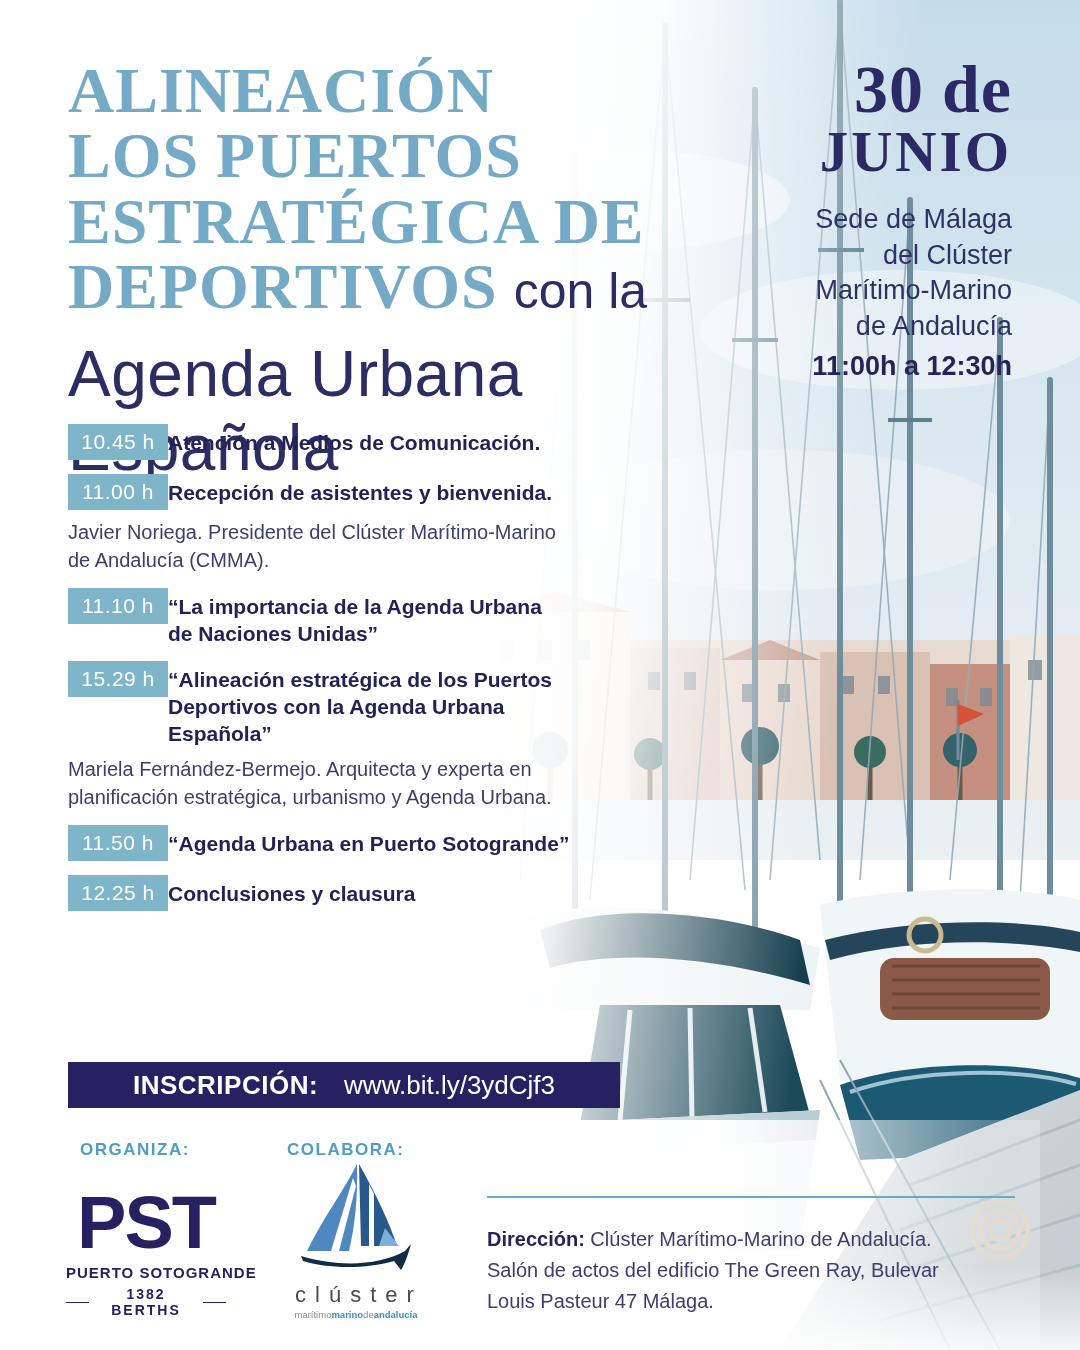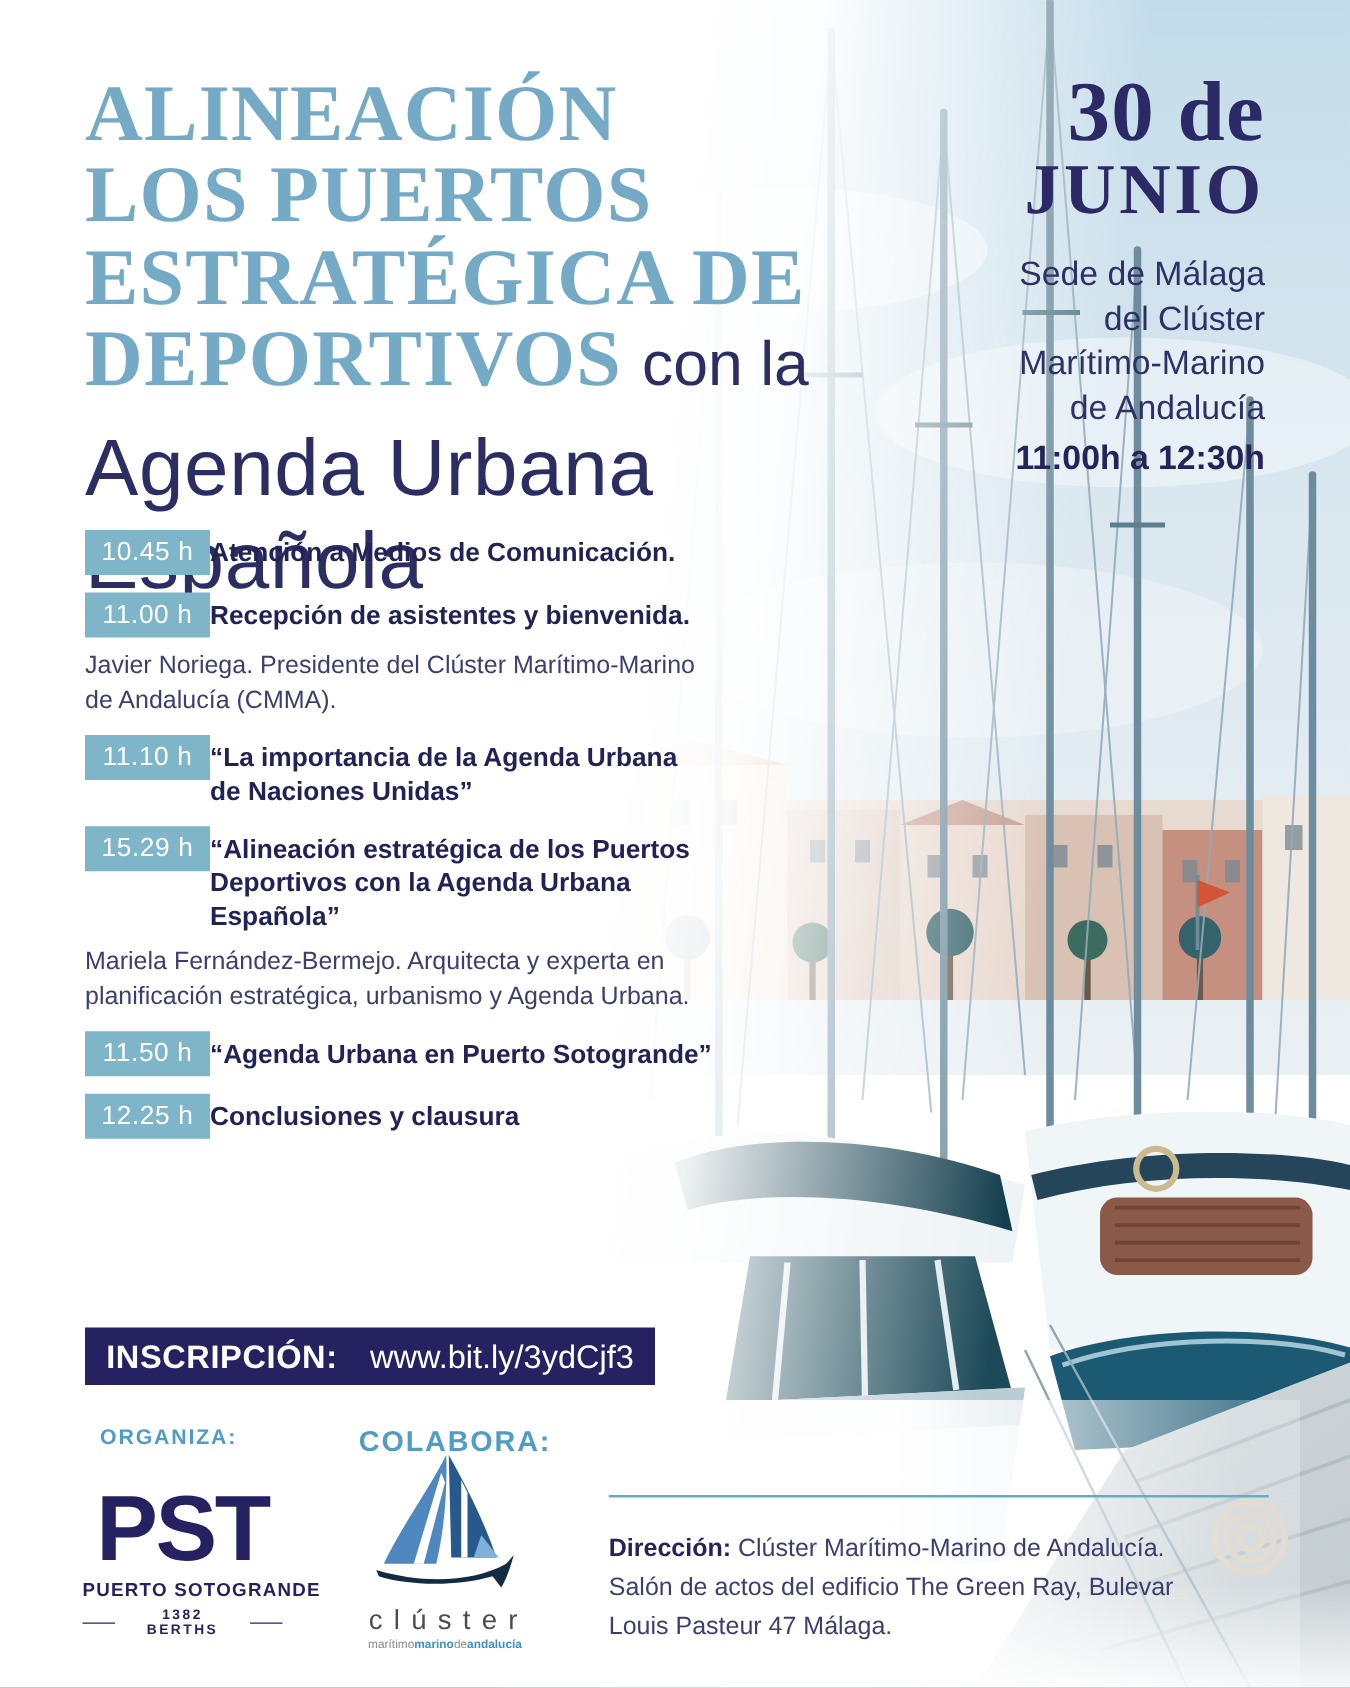--- a/index.html
+++ b/index.html
@@ -64,40 +64,40 @@
     font-size:21px;font-weight:700;color:#222256;line-height:27px;
     padding-top:5px;white-space:pre-line;
   }
   .item-desc{
     margin:8px 0 0 0;font-size:20px;line-height:28px;color:#3c3e6d;
     max-width:510px;white-space:pre-line;
   }
   .item-desc:empty{display:none;}
   
   .inscription{
-    position:absolute;left:68px;top:1062px;width:456px;height:46px;
+    position:absolute;left:68px;top:1062px;width:552px;height:46px;
     background:#262262;display:flex;align-items:center;justify-content:center;gap:26px;text-align:right;
   }
   .inscription .label{color:#ffffff;font-size:26px;font-weight:700;letter-spacing:0.5px;}
   .inscription .url{color:#ffffff;font-size:26px;font-weight:400;}
   
   .org-label{
     position:absolute;left:80px;top:1140px;font-size:17px;font-weight:700;
     letter-spacing:1.5px;color:#4f9dc4;
   }
   .colab-label{
-    position:absolute;left:287px;top:1140px;font-size:23px;font-weight:700;
+    position:absolute;left:287px;top:1140px;font-size:17px;font-weight:700;
     letter-spacing:1.5px;color:#4f9dc4;
   }
   .pst-logo{position:absolute;left:66px;top:1186px;width:160px;text-align:center;color:#262262;}
   .pst-acronym{font-size:74px;font-weight:700;letter-spacing:-2px;line-height:1;}
   .pst-name{font-size:15px;font-weight:700;letter-spacing:1px;margin-top:4px;white-space:nowrap;}
   .pst-tagline{
     margin-top:5px;display:flex;align-items:center;justify-content:center;gap:7px;
-    font-size:11px;font-weight:700;letter-spacing:2px;
+    font-size:14px;font-weight:700;letter-spacing:2px;
   }
   .pst-tagline .dash{width:26px;height:1px;background:#262262;}
   .cluster-logo{position:absolute;left:281px;top:1156px;width:150px;text-align:center;}
   .cluster-name{
     font-size:22px;color:#4c4c4c;letter-spacing:9px;margin-top:2px;margin-left:6px;
   }
   .cluster-sub{font-size:9.5px;margin-top:1px;letter-spacing:0;}
   .cluster-sub .grey{color:#8a8a8a;}
   .cluster-sub .blue{color:#3f8fc4;font-weight:700;}
   .direccion{position:absolute;left:487px;top:1196px;width:528px;}

